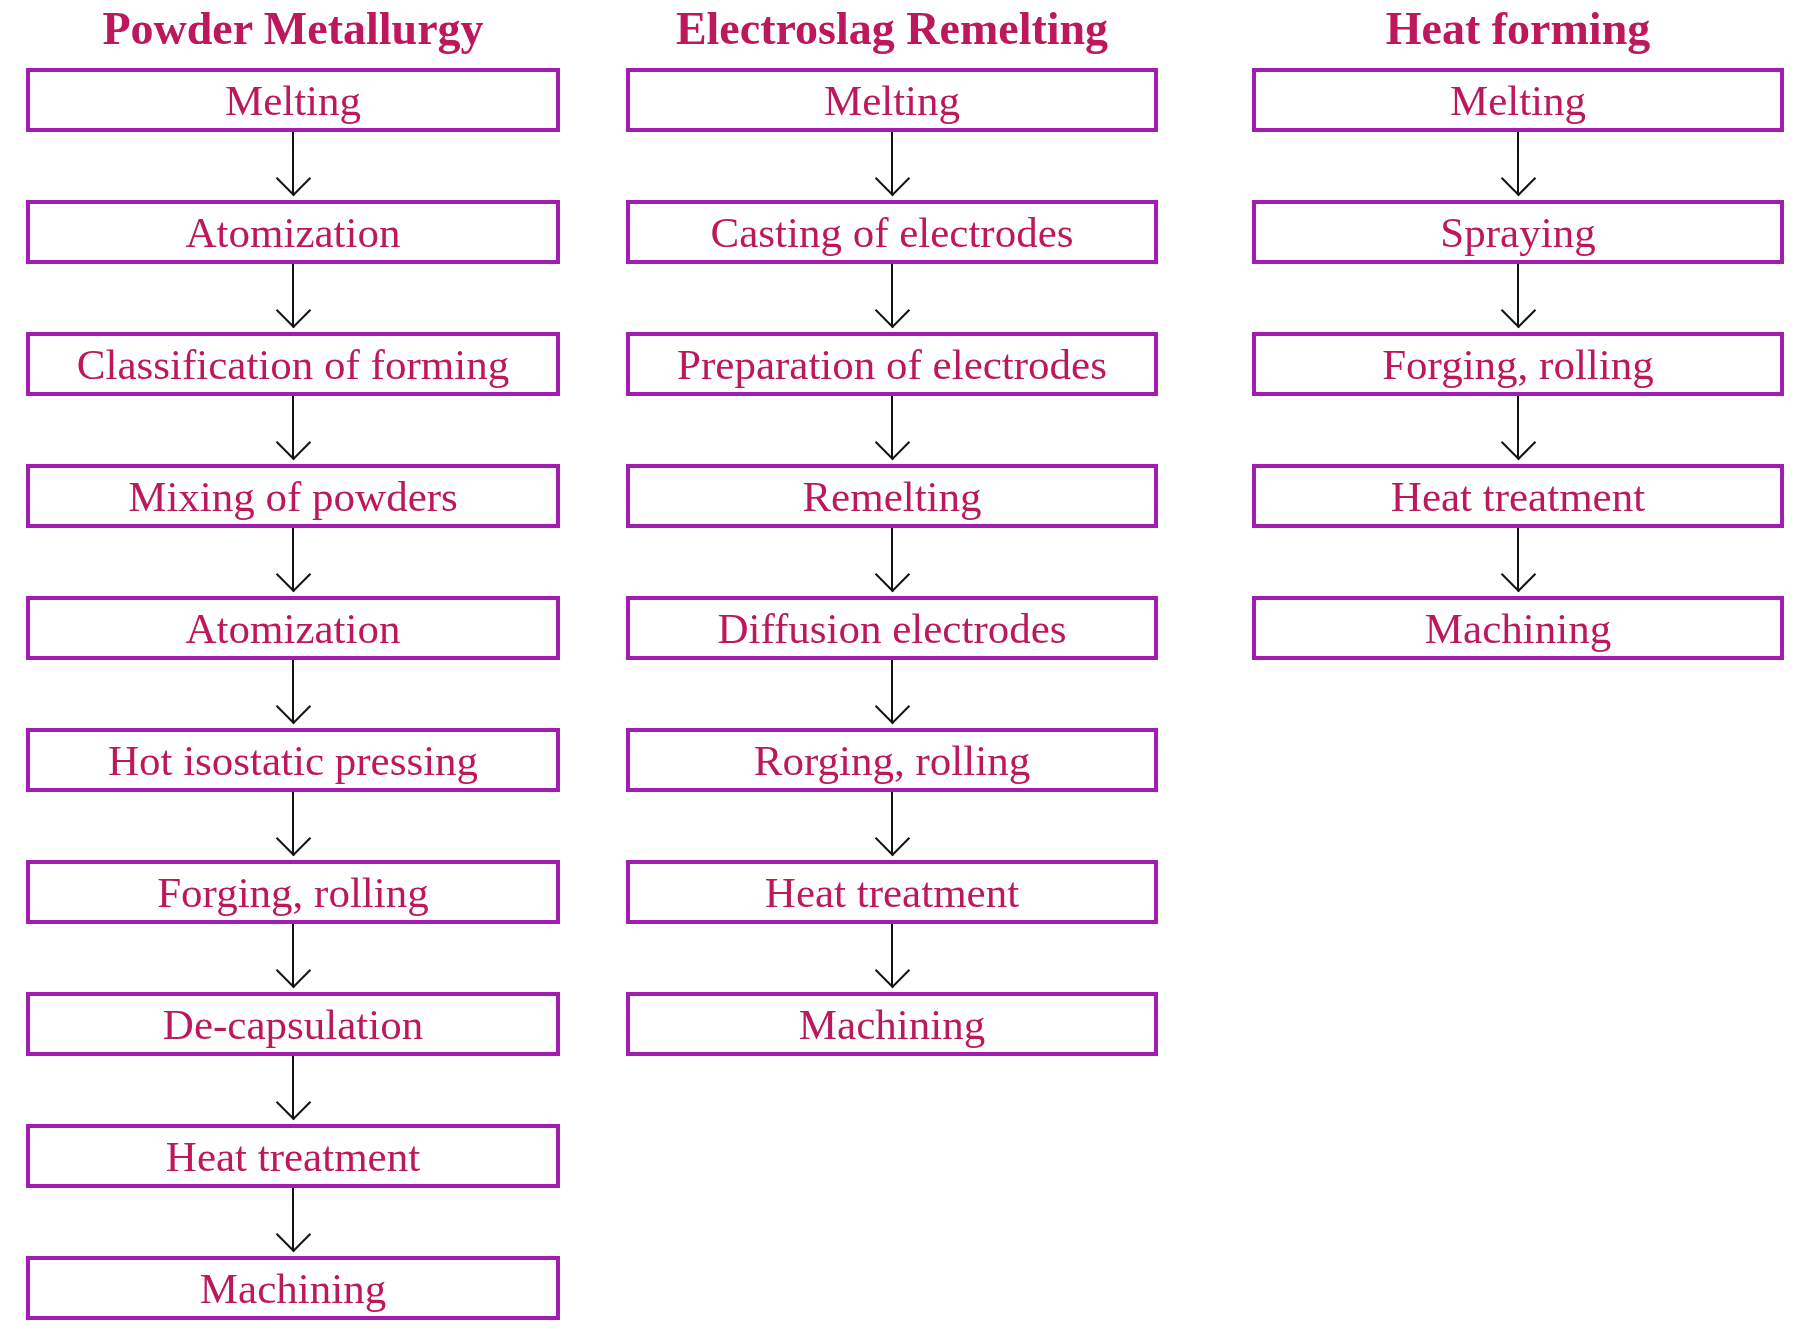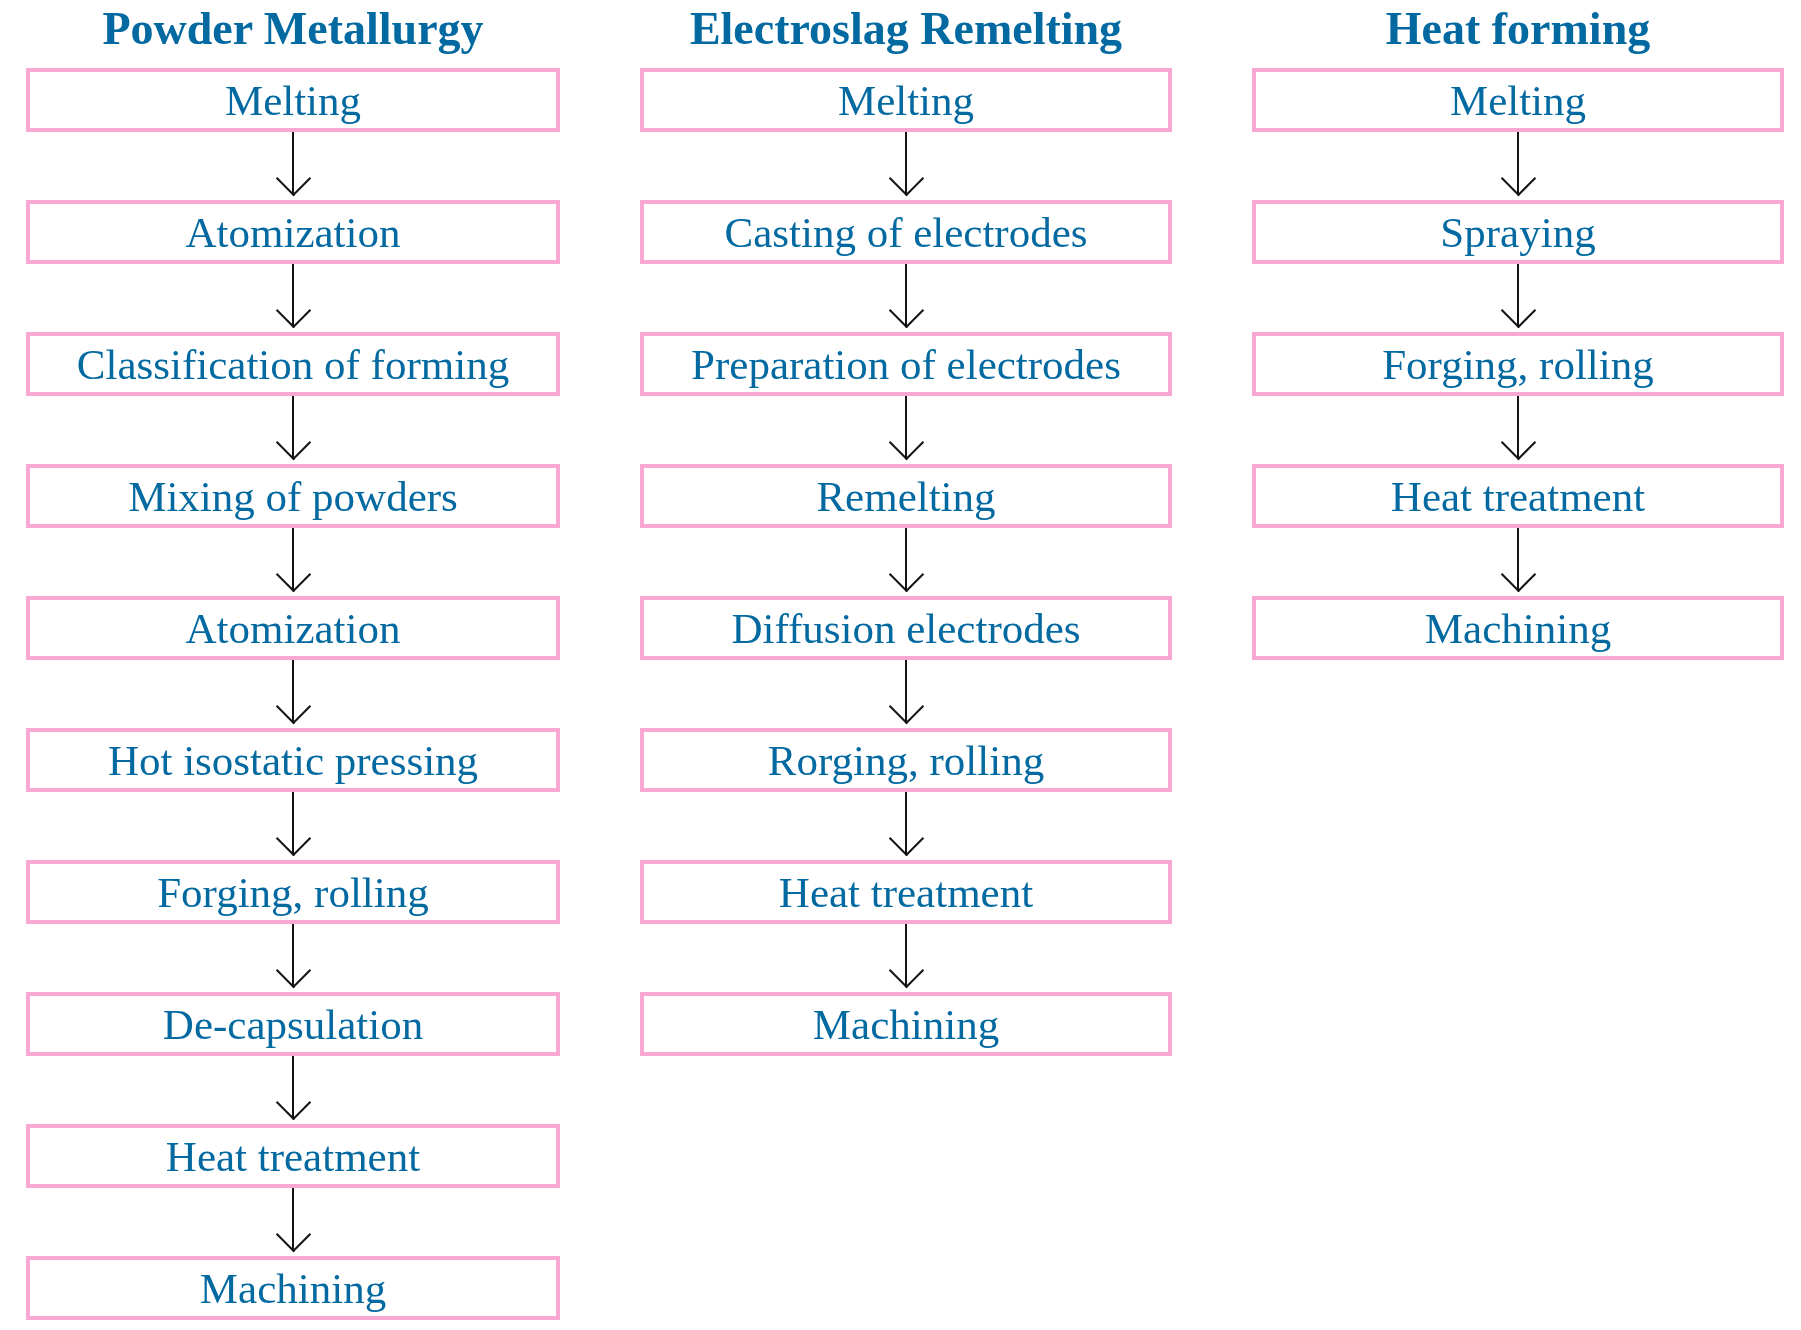--- a/index.html
+++ b/index.html
@@ -6,45 +6,45 @@
     margin: 0;
     padding: 0;
     background: #ffffff;
   }
   .canvas {
     position: relative;
     width: 1801px;
     height: 1330px;
     background: #ffffff;
     font-family: "Liberation Serif", "DejaVu Serif", serif;
-    color: #0369a1;
+    color: #be185d;
     overflow: hidden;
   }
   .col {
     position: absolute;
     top: 0;
     display: flex;
     flex-direction: column;
   }
   .col-0 { left: 26px;   width: 534px; }
-  .col-1 { left: 640px;  width: 532px; }
+  .col-1 { left: 626px;  width: 532px; }
   .col-2 { left: 1252px; width: 532px; }
   .col-title {
     margin: 0;
     height: 68px;
     font-size: 46px;
     line-height: 58px;
     font-weight: bold;
     text-align: center;
     white-space: nowrap;
   }
   .box {
     height: 64px;
     box-sizing: border-box;
-    border: 4px solid #f9a8d4;
+    border: 4px solid #a21caf;
     background: #ffffff;
     display: flex;
     align-items: center;
     justify-content: center;
     font-size: 43px;
     line-height: 1;
     white-space: nowrap;
   }
   .arrow {
     position: relative;

